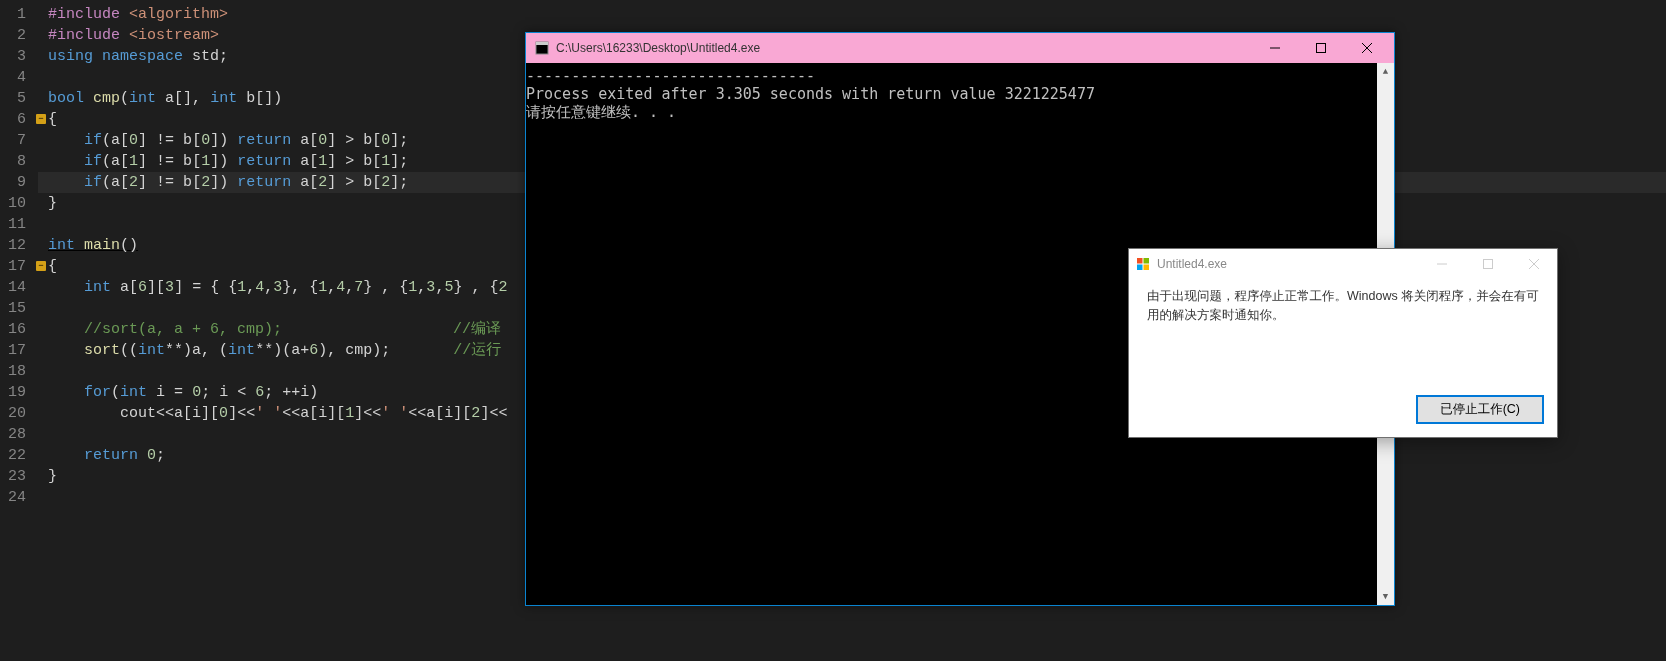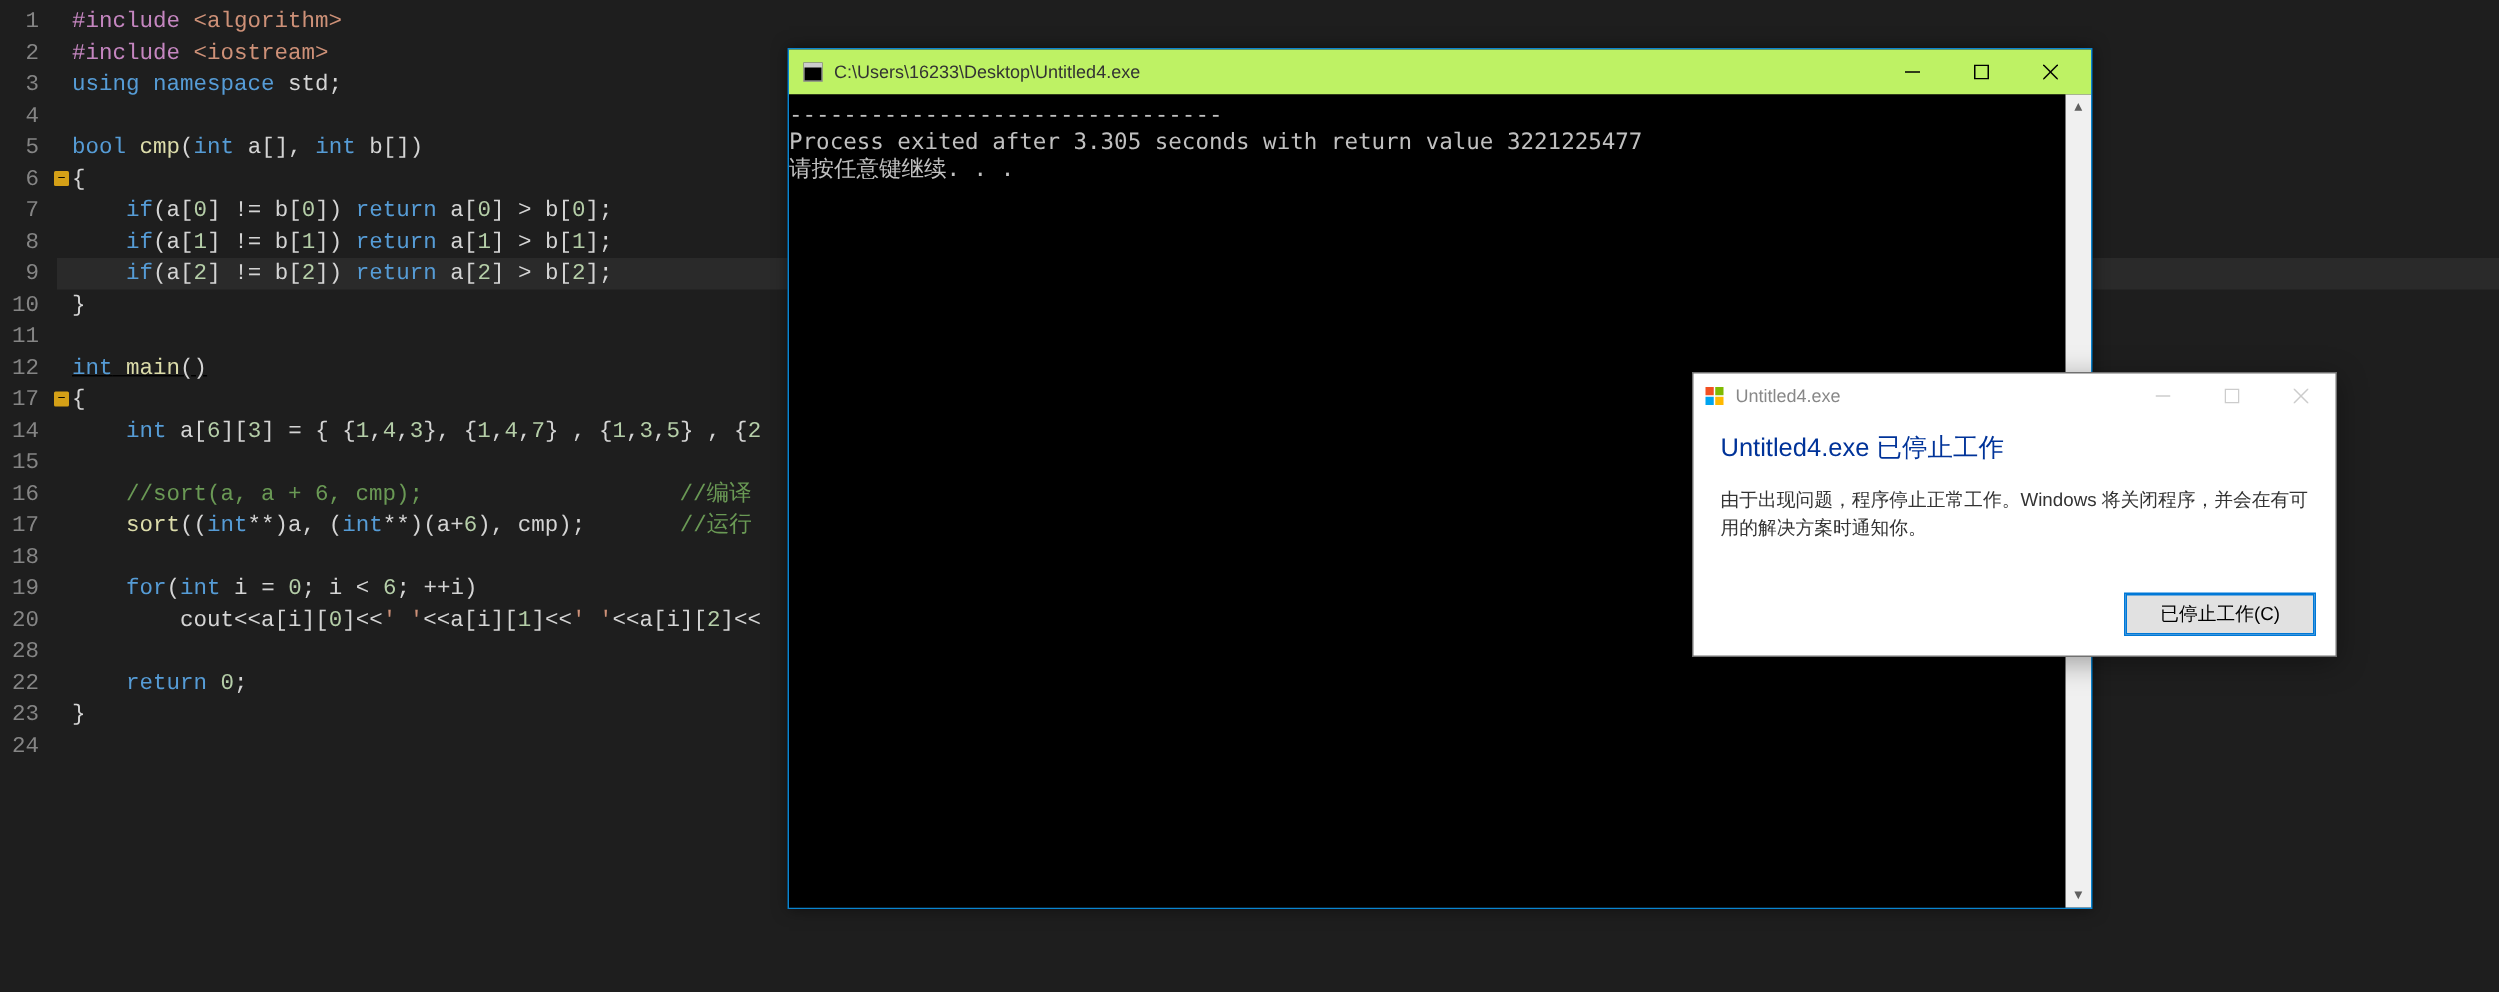--- a/index.html
+++ b/index.html
@@ -65,21 +65,21 @@
     top: 32px;
     width: 870px;
     height: 574px;
     background: #000;
     border: 1px solid #0a84d0;
     box-shadow: 0 0 10px rgba(0,0,0,.5);
     z-index: 10;
   }
   .console .titlebar {
     height: 30px;
-    background: #bef264;
+    background: #f9a8d4;
     display: flex;
     align-items: center;
     padding: 0 4px;
   }
   .console .title-icon {
     width: 16px; height: 16px;
     margin: 0 6px 0 4px;
     display: inline-flex;
     align-items: center; justify-content: center;
   }
@@ -300,19 +300,18 @@
         </svg>
       </div>
     <div class="dwinbtn">
         <svg width="10" height="10" stroke="#ccc" stroke-width="1">
           <line x1="0" y1="0" x2="10" y2="10"></line>
           <line x1="10" y1="0" x2="0" y2="10"></line>
         </svg>
       </div>
   </div>
   <div class="content">
-    <div class="heading">Untitled4.exe 已停止工作</div>
     <div class="msg">由于出现问题，程序停止正常工作。Windows 将关闭程序，并会在有可用的解决方案时通知你。</div>
   </div>
   <div class="btnrow">
     <button class="btn">已停止工作(C)</button>
   </div>
 </div>
 
 </body></html>

